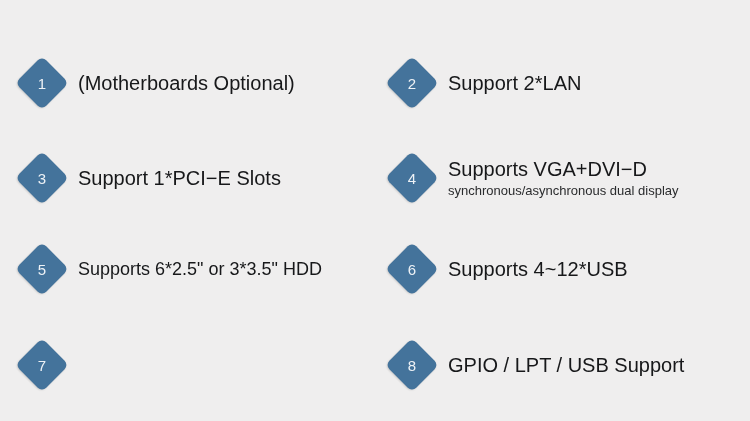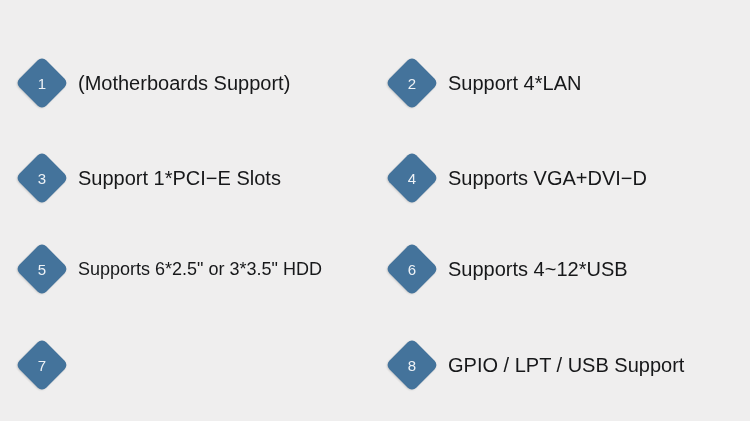--- a/index.html
+++ b/index.html
@@ -99,32 +99,32 @@
 <body>
 
 <div id="feature-grid">
 
   <div class="feature-item col-left row-1">
     <div class="badge-wrap">
       <span class="badge-diamond"></span>
       <span class="badge-number">1</span>
     </div>
     <div class="feature-text">
-      <div class="feature-line">(Motherboards Support)</div>
+      <div class="feature-line">(Motherboards Optional)</div>
 
     </div>
   </div>
 
   <div class="feature-item col-right row-1">
     <div class="badge-wrap">
       <span class="badge-diamond"></span>
       <span class="badge-number">2</span>
     </div>
     <div class="feature-text">
-      <div class="feature-line">Support 4*LAN</div>
+      <div class="feature-line">Support 2*LAN</div>
 
     </div>
   </div>
 
   <div class="feature-item col-left row-2">
     <div class="badge-wrap">
       <span class="badge-diamond"></span>
       <span class="badge-number">3</span>
     </div>
     <div class="feature-text">
@@ -134,20 +134,21 @@
   </div>
 
   <div class="feature-item col-right row-2">
     <div class="badge-wrap">
       <span class="badge-diamond"></span>
       <span class="badge-number">4</span>
     </div>
     <div class="feature-text">
       <div class="feature-line">Supports VGA+DVI−D</div>
 
+      <div class="feature-subline">synchronous/asynchronous dual display</div>
     </div>
   </div>
 
   <div class="feature-item col-left row-3 size-sm">
     <div class="badge-wrap">
       <span class="badge-diamond"></span>
       <span class="badge-number">5</span>
     </div>
     <div class="feature-text">
       <div class="feature-line">Supports 6*2.5" or 3*3.5" HDD</div>

